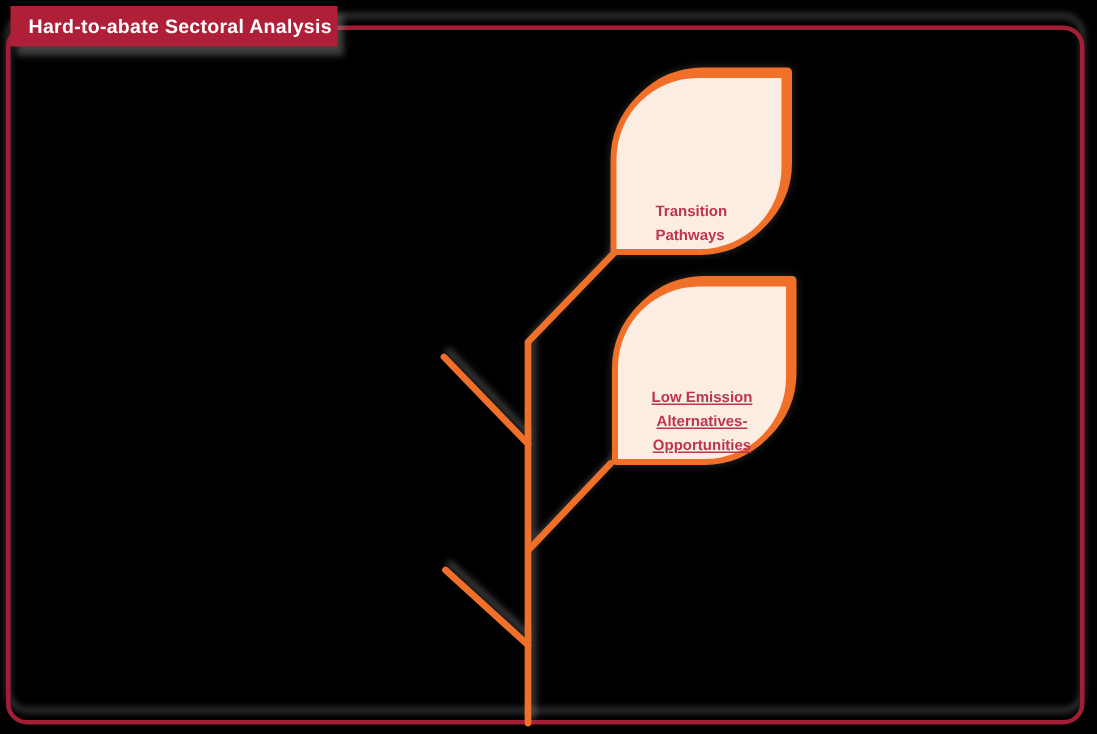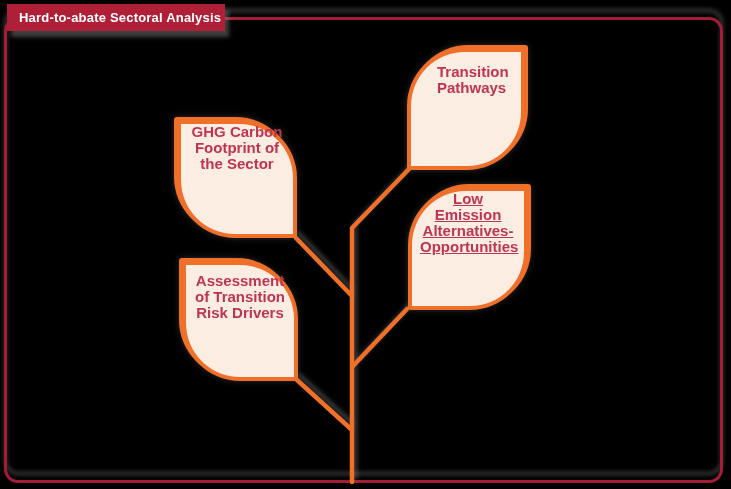--- a/index.html
+++ b/index.html
@@ -65,24 +65,24 @@
     stroke-linejoin: round;
   }
   
   .leaf {
     position: absolute;
     box-sizing: border-box;
     background: var(--leaf-fill, #FCEDE3);
     border: 4px solid var(--leaf-border, #F0702A);
     color: var(--leaf-text, #BE3551);
     display: flex;
-    align-items: flex-start;
+    align-items: flex-end;
     justify-content: center;
     text-align: center;
-    font-size: 15px;
+    font-size: 10px;
     font-weight: bold;
     line-height: 16px;
     z-index: 3;
     filter: drop-shadow(0 0 3px rgba(130,130,130,0.35));
   }
   .leaf.left {
     border-radius: 3px 58px 3px 58px;
     box-shadow: -3px -3px 0 var(--leaf-border, #F0702A);
   }
   .leaf.right {
@@ -113,27 +113,21 @@
     <span>Hard-to-abate Sectoral Analysis</span>
   </div>
 
   <svg class="branches" width="731" height="489" viewBox="0 0 731 489">
     <polyline class="branch" points="409,169 352,228 352,482"></polyline>
     <polyline class="branch" points="296,238 352,296"></polyline>
     <polyline class="branch" points="407,309 353,366"></polyline>
     <polyline class="branch" points="297,380 352,430"></polyline>
   </svg>
 
-  <div class="leaf left" id="node-ghg">
-    <span class="label">GHG Carbon Footprint of the Sector</span>
-  </div>
 
-  <div class="leaf left" id="node-assessment">
-    <span class="label">Assessment of Transition Risk Drivers</span>
-  </div>
 
   <div class="leaf right" id="node-tp">
     <span class="label">Transition Pathways</span>
   </div>
 
   <div class="leaf right" id="node-le">
     <span class="label">Low Emission Alternatives- Opportunities</span>
   </div>
 
 </div>

